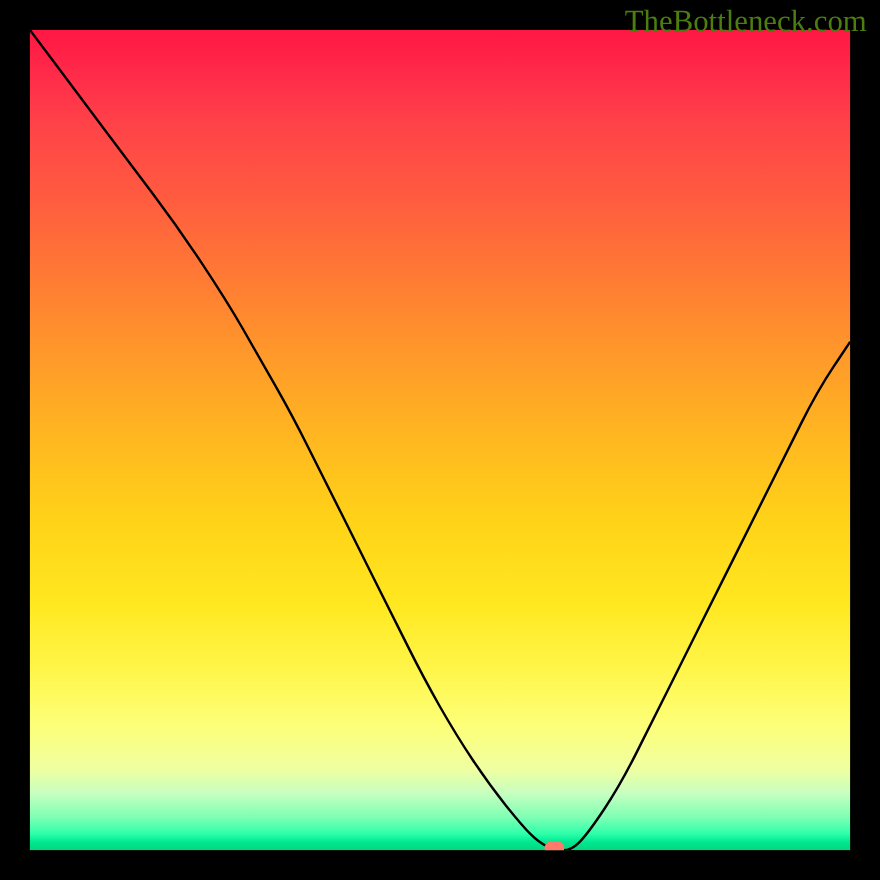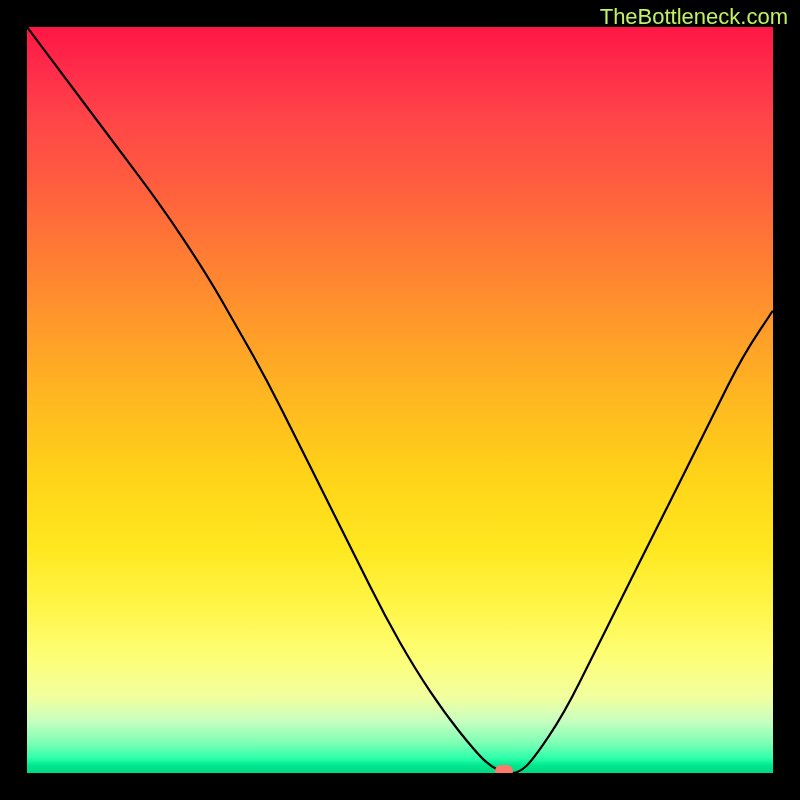--- a/index.html
+++ b/index.html
@@ -7,24 +7,25 @@
     width: 800px;
     height: 800px;
     background: #000;
     position: relative;
     font-family: Arial, sans-serif;
   }
   .watermark {
     position: absolute;
     top: 4px;
     right: 12px;
-    color: #bef264;
-    font-size: 22px;
+    color: #4d7c0f;
+    font-size: 28px;
     font-weight: 500;
     z-index: 20;
+    font-family: Liberation Serif, serif;
   }
   .plot-area {
     position: absolute;
     left: 27px;
     top: 27px;
     width: 746px;
     height: 746px;
     overflow: hidden;
   }
   .gradient-bg {

